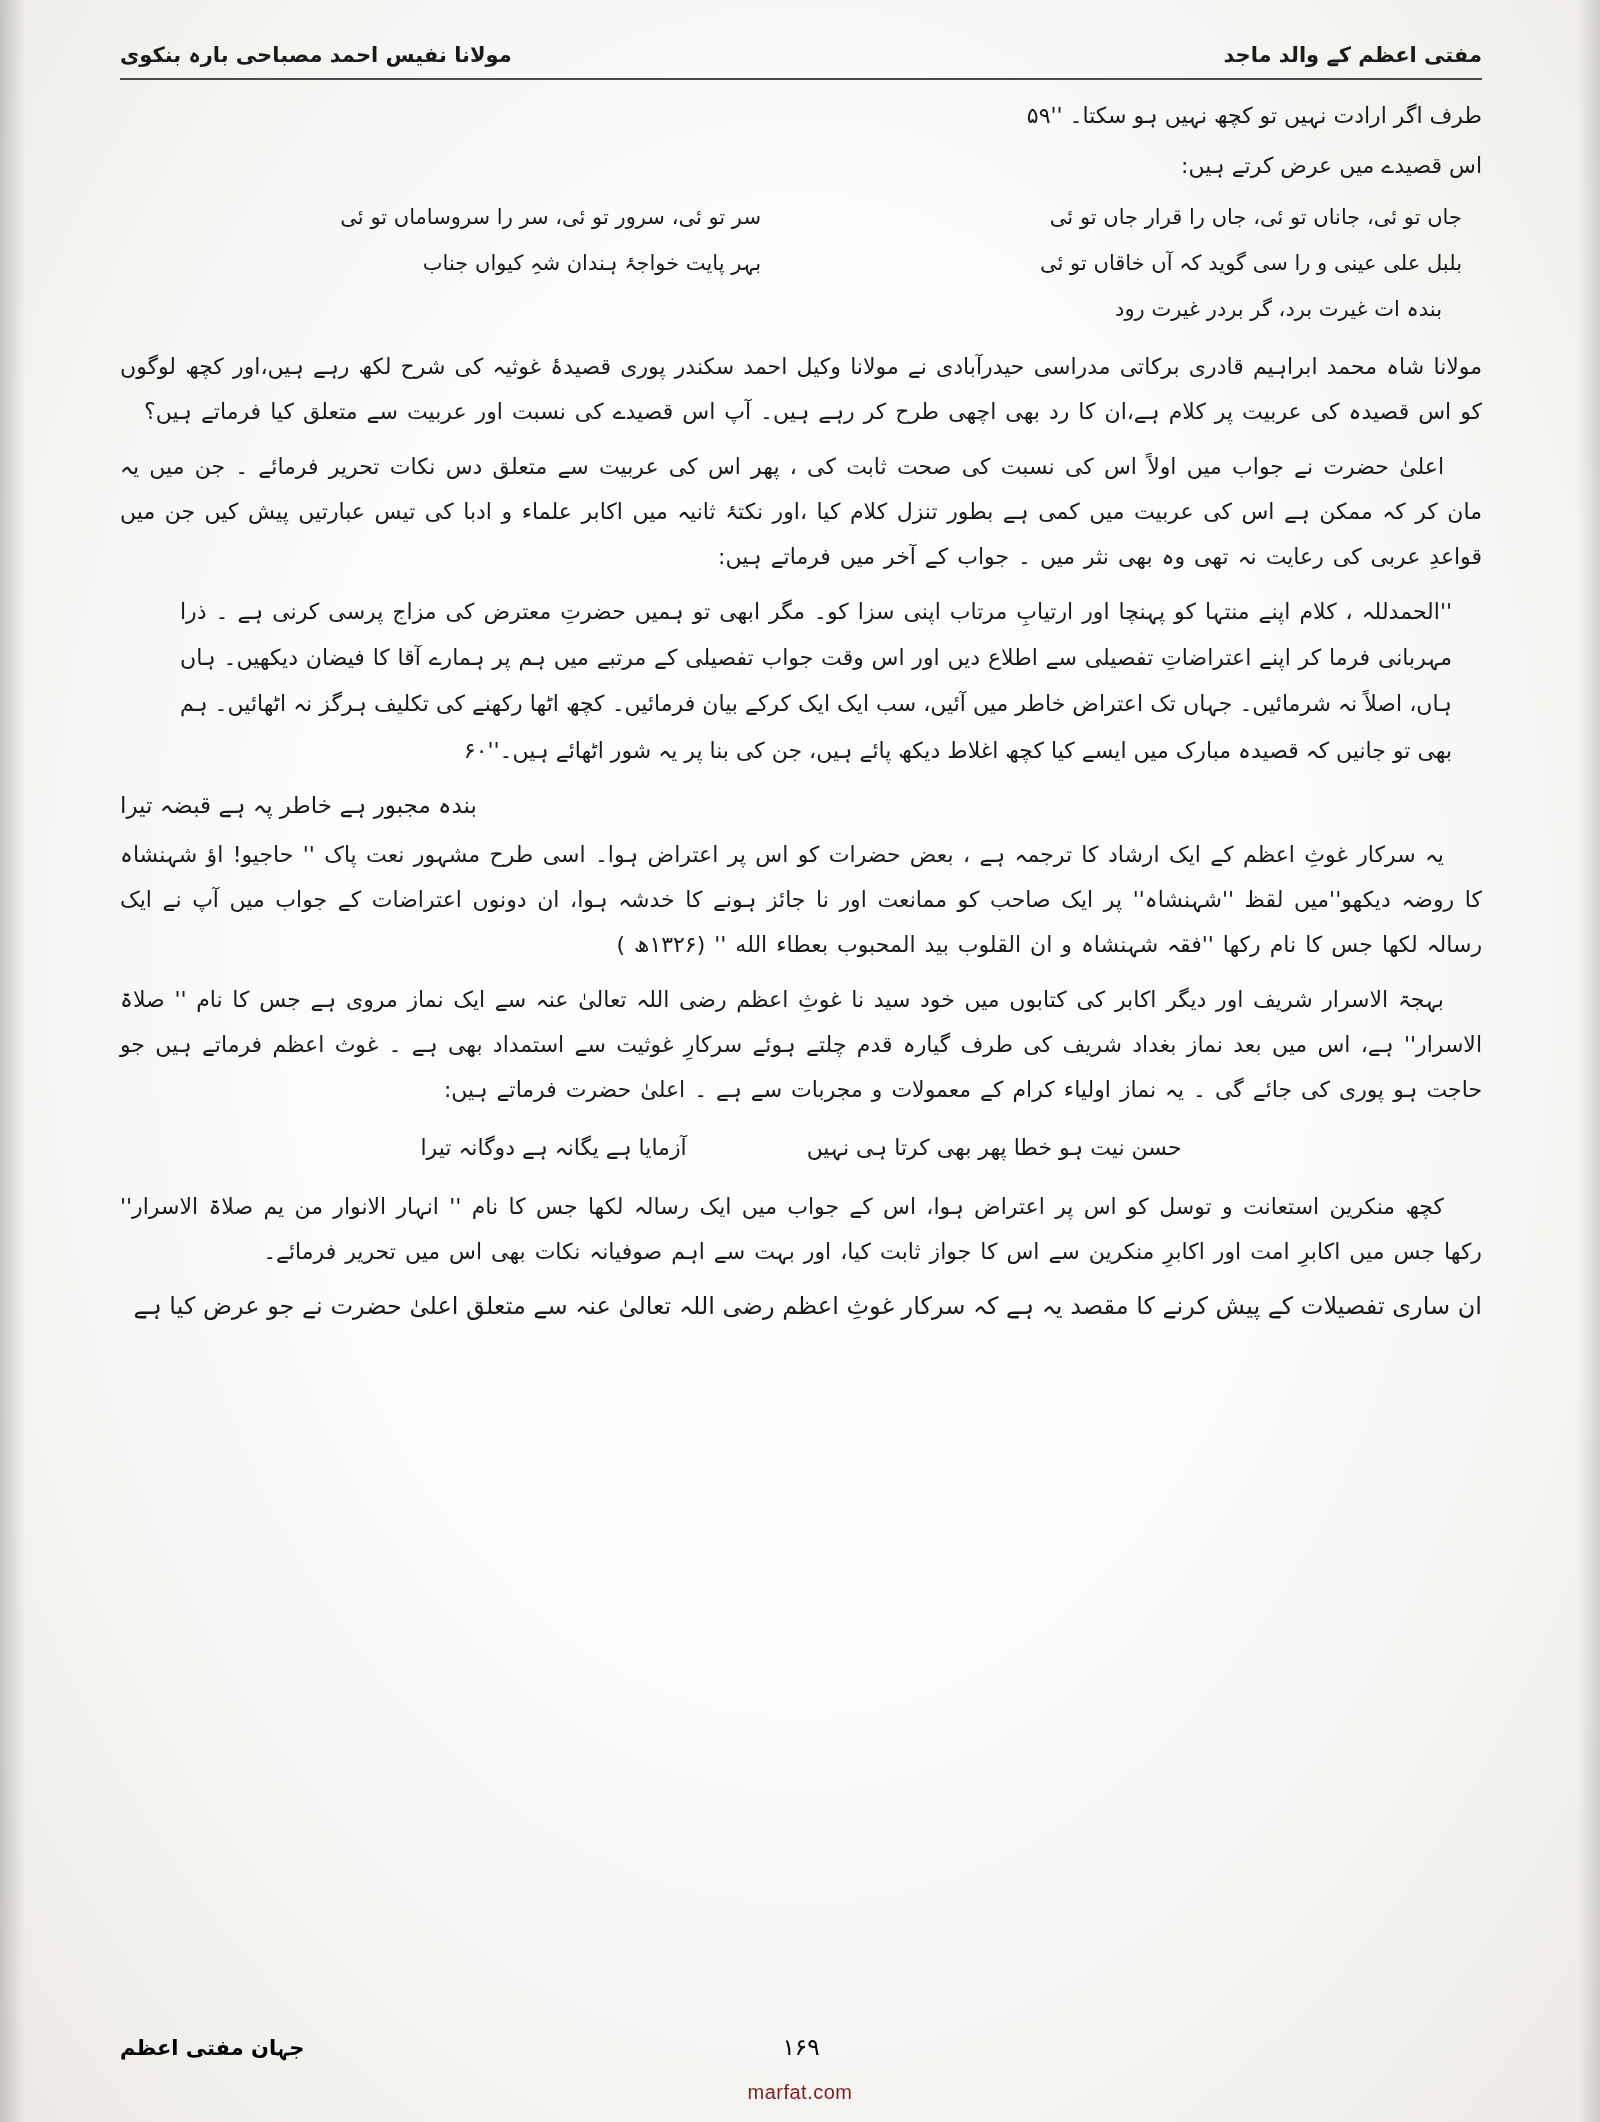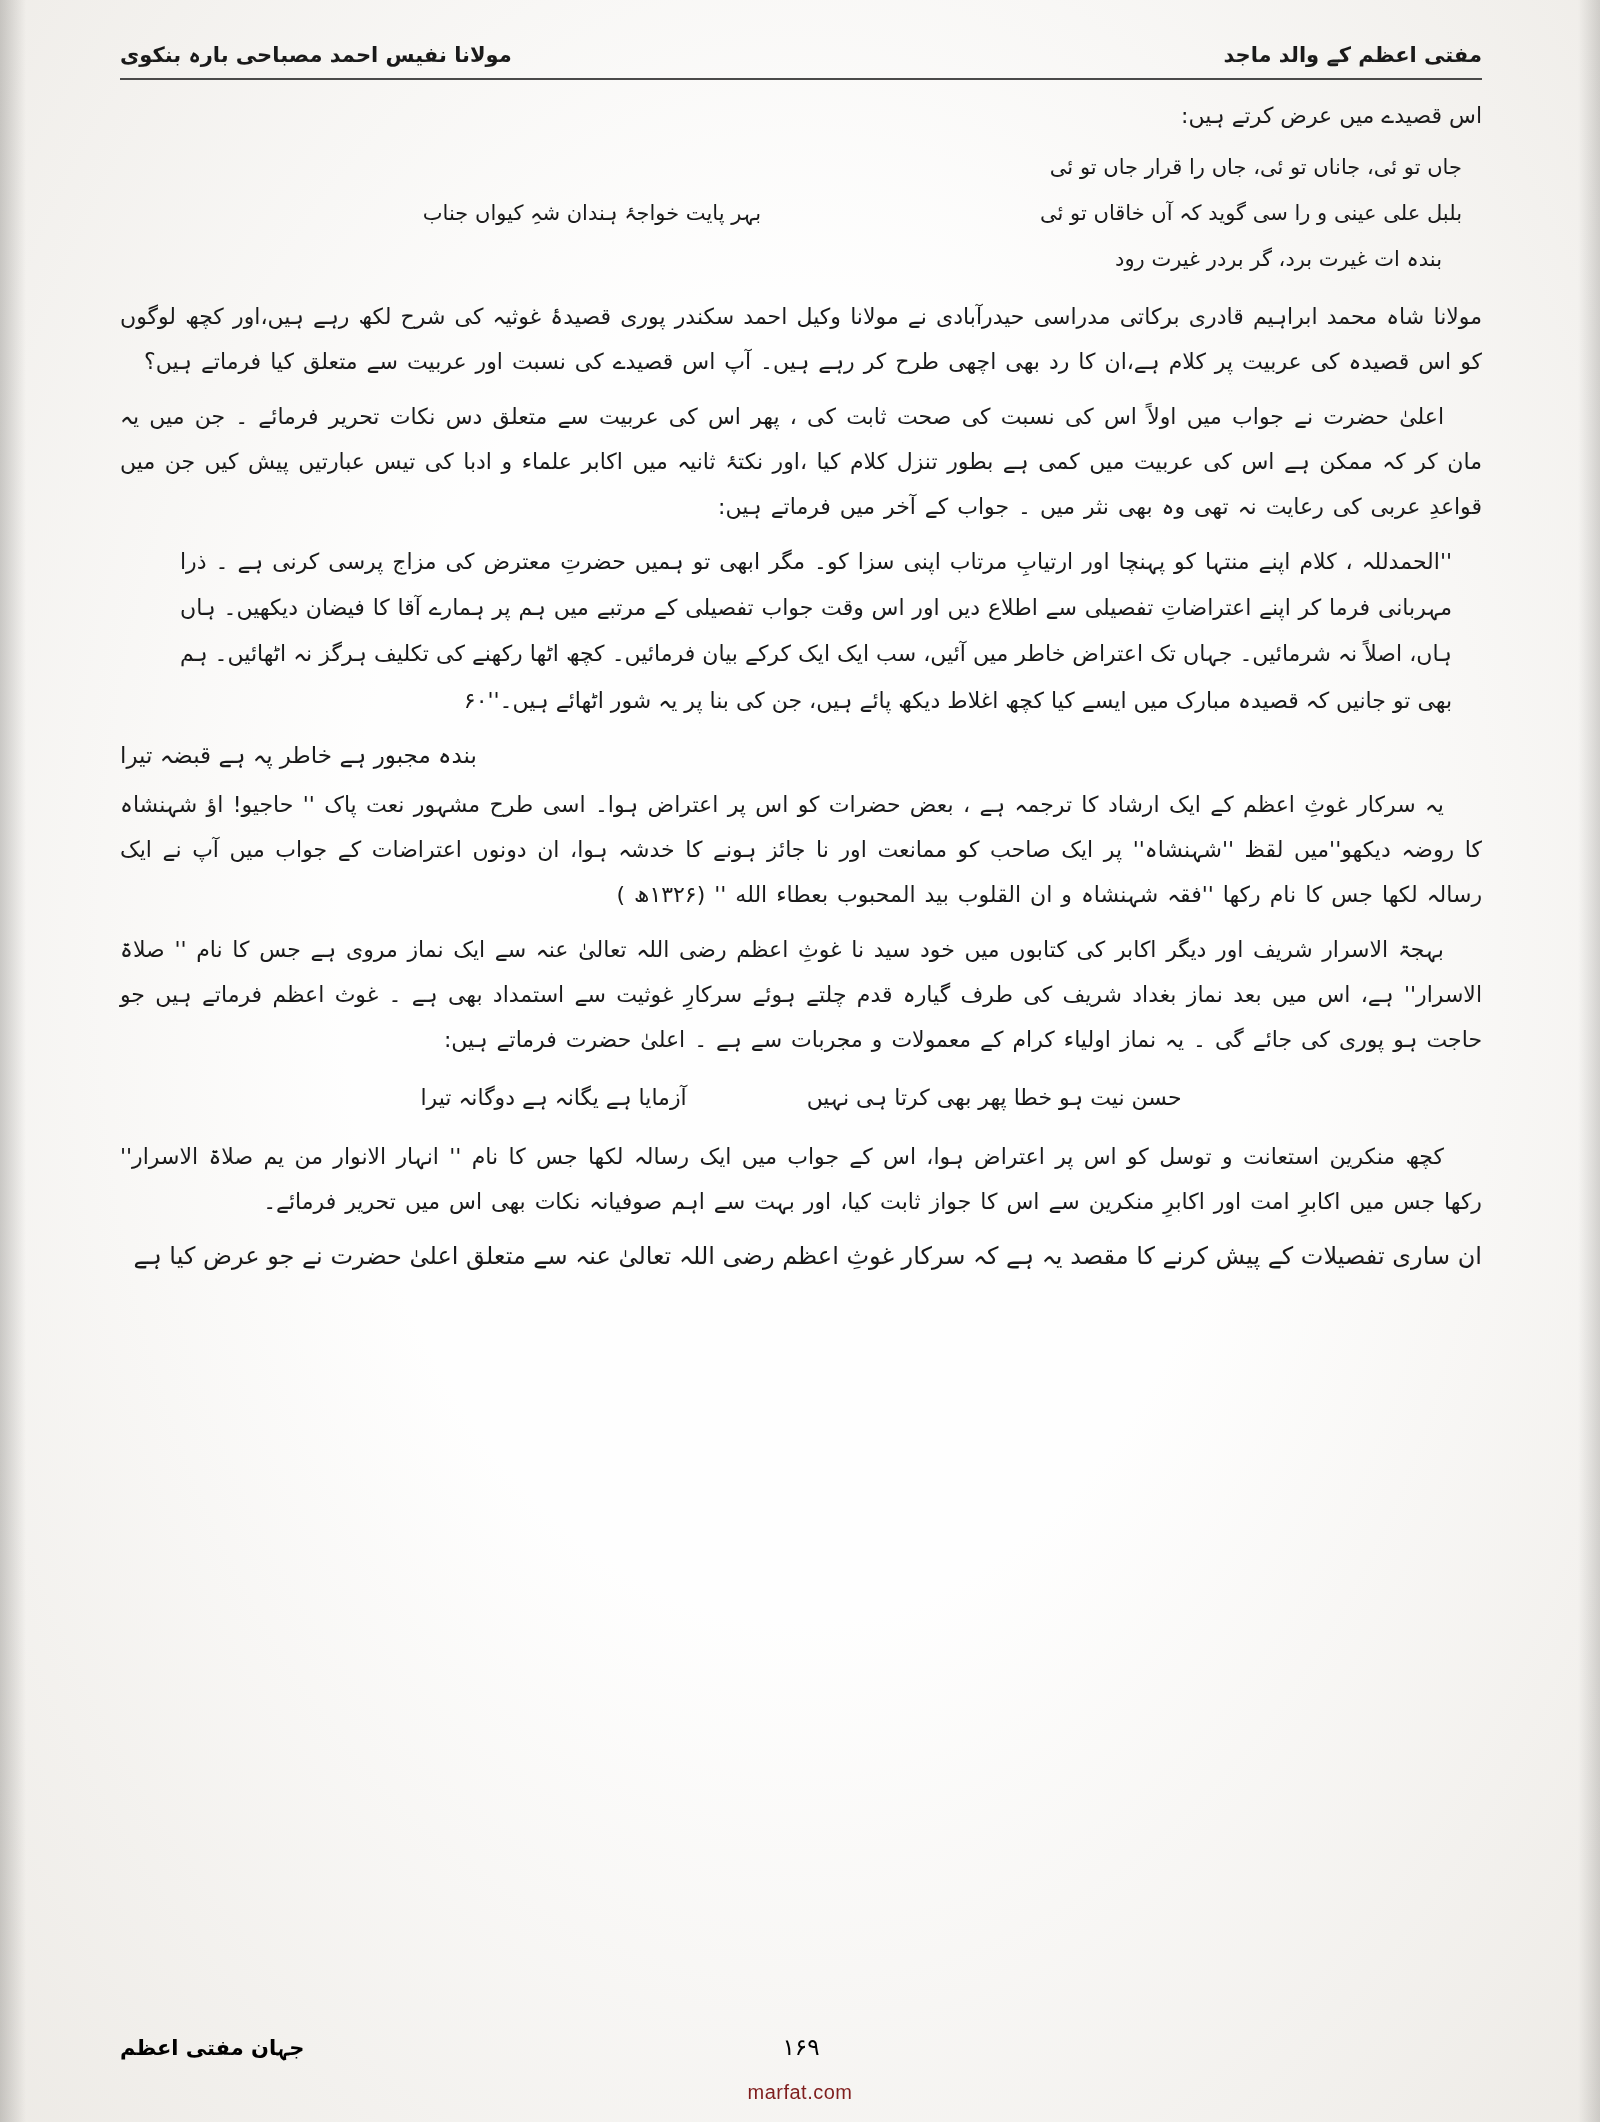--- a/index.html
+++ b/index.html
@@ -179,26 +179,28 @@
   <div class="scan-edge-right"></div>
 
   <div class="content">
 
     <div class="header">
       <div class="hdr-right">مفتی اعظم کے والد ماجد</div>
       <div class="hdr-left">مولانا نفیس احمد مصباحی بارہ بنکوی</div>
     </div>
     <div class="rule"></div>
 
+    <div class="line-right">طرف اگر ارادت نہیں تو کچھ نہیں ہو سکتا۔ ''۵۹</div>
 
     <div class="line-right">اس قصیدے میں عرض کرتے ہیں:</div>
 
     <div class="couplets">
       <div class="couplet">
         <span class="hemistich second">جاں تو ئی، جاناں تو ئی، جاں را قرار جاں تو ئی</span>
+        <span class="hemistich first">سر تو ئی، سرور تو ئی، سر را سروساماں تو ئی</span>
       </div>
       <div class="couplet">
         <span class="hemistich second">بلبل علی عینی و را سی گوید کہ آں خاقاں تو ئی</span>
         <span class="hemistich first">بہر پایت خواجۂ ہندان شہِ کیواں جناب</span>
       </div>
       <div class="couplet">
         <span class="hemistich first">بندہ ات غیرت برد، گر بردر غیرت رود</span>
       </div>
     </div>
 

